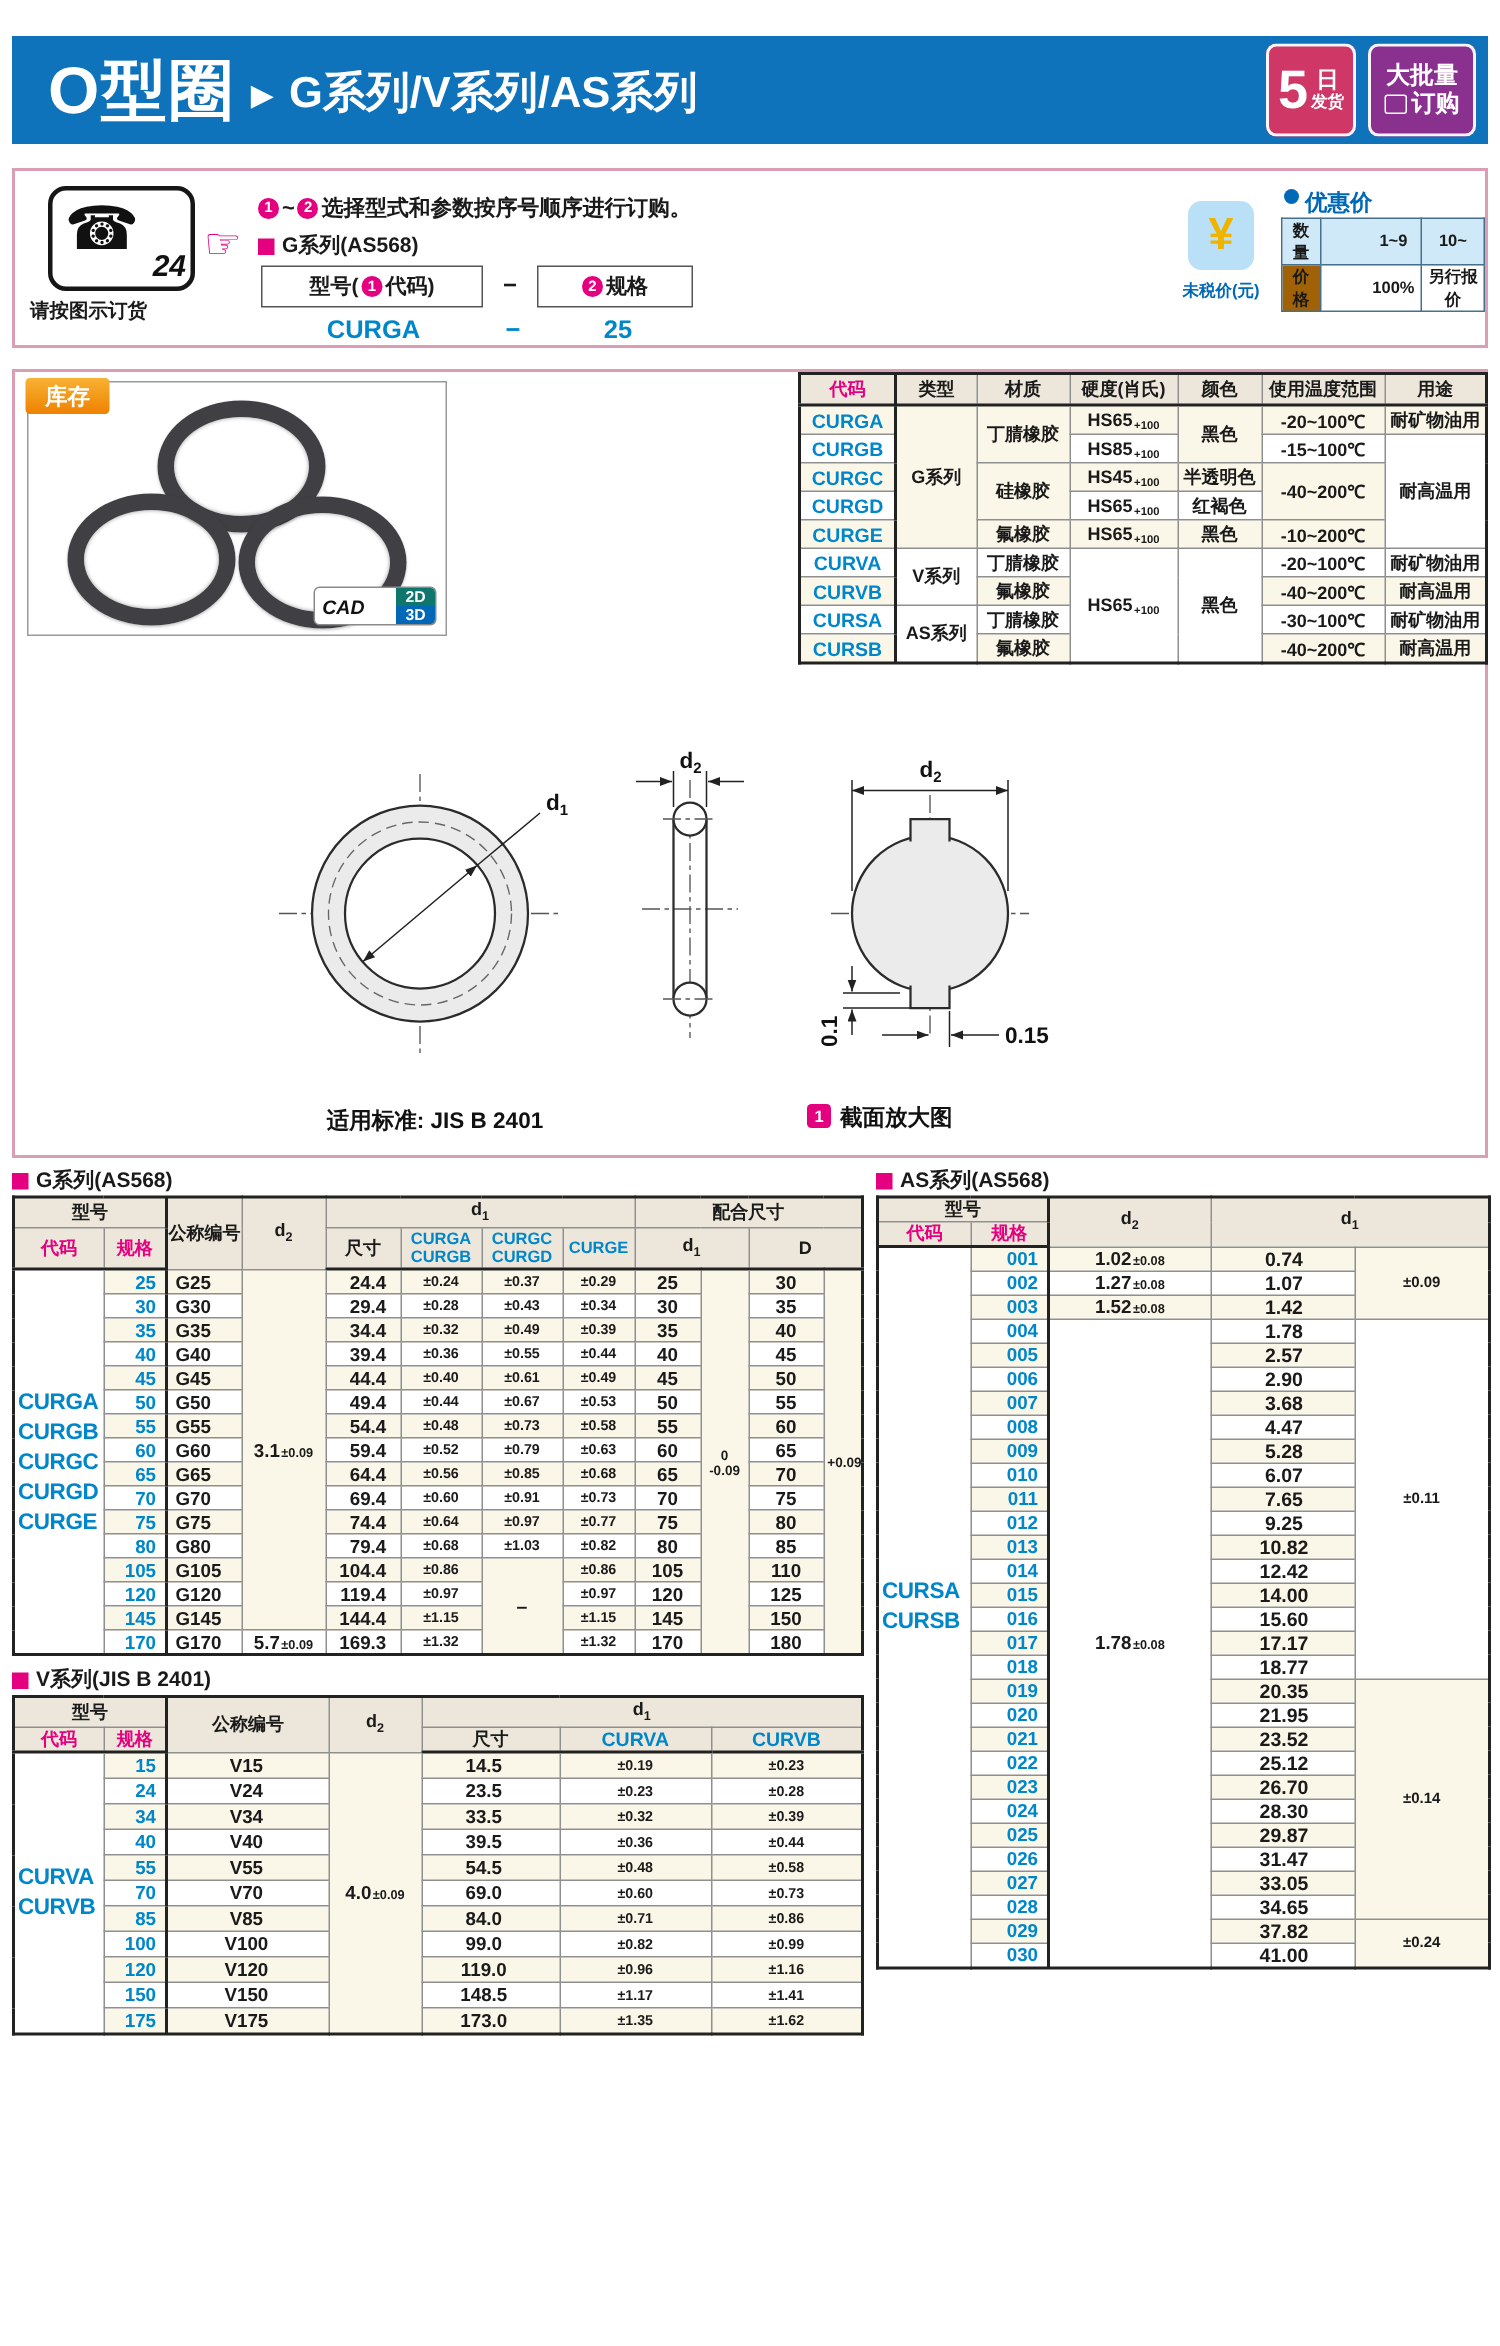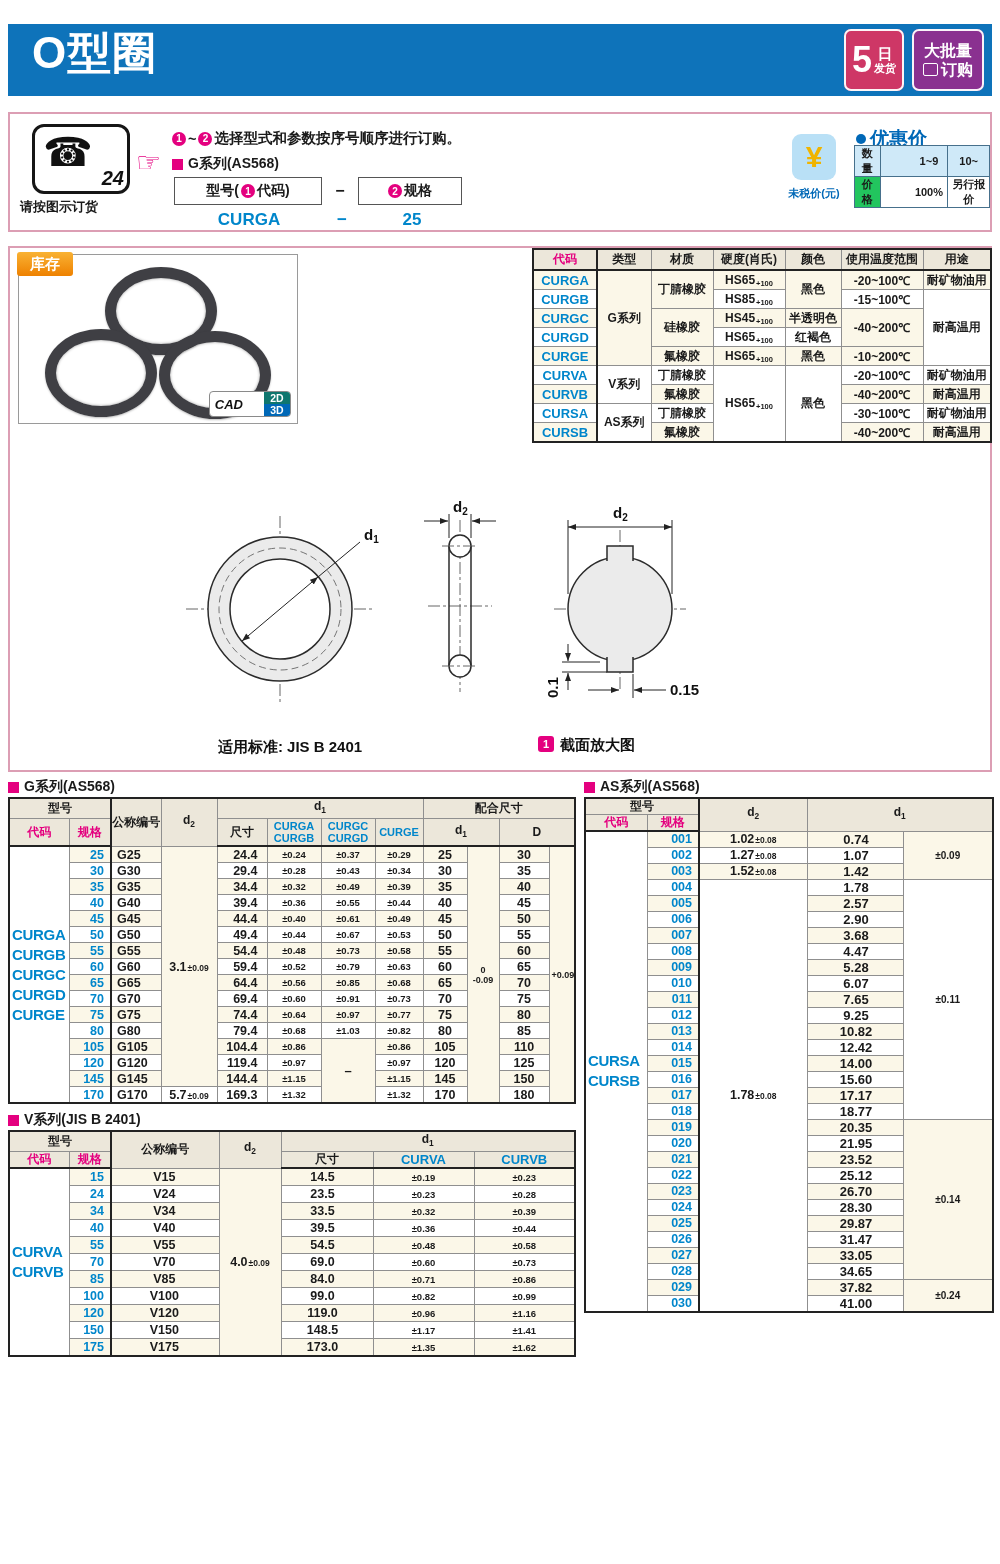--- a/index.html
+++ b/index.html
@@ -1,20 +1,20 @@
 <!DOCTYPE html>
 <html><head>
 <meta charset="utf-8">
 <style>
   html,body{margin:0;padding:0;background:#fff;}
   .page{position:relative;width:1000px;height:1564px;background:#fff;overflow:hidden;
         font-family:"Liberation Sans",sans-serif;color:#1a1a1a;}
   
   .hbar{position:absolute;left:8px;top:24px;width:984px;height:72px;background:#0e73ba;}
-  .hrow{position:absolute;left:24px;top:0;height:72px;display:flex;align-items:center;gap:10px;color:#fff;flex-direction:column;}
+  .hrow{position:absolute;left:24px;top:0;height:72px;display:flex;align-items:center;gap:10px;color:#fff;}
   .h-big{font-size:44px;font-weight:900;letter-spacing:1px;}
   .h-arrow{font-size:20px;margin-top:6px;}
   .h-sub{font-size:29px;font-weight:800;margin-top:4px;}
   .badge{position:absolute;top:5px;height:62px;border-radius:7px;box-shadow:inset 0 0 0 2px rgba(255,255,255,.95);
          color:#fff;display:flex;align-items:center;justify-content:center;}
   .badge1{right:88px;width:60px;background:#ce3766;}
   .badge1 .b5{font-size:36px;font-weight:900;line-height:36px;}
   .badge1 .bcol{display:flex;flex-direction:column;align-items:center;margin-left:2px;}
   .badge1 .bu{font-size:15px;font-weight:800;line-height:16px;}
   .badge1 .bt{font-size:11px;font-weight:800;line-height:12px;}
@@ -38,25 +38,25 @@
   .model-row{position:absolute;left:164px;top:63px;display:flex;align-items:center;}
   .mbox{height:28px;border:1.5px solid #555;display:flex;align-items:center;justify-content:center;gap:2px;
         font-size:14px;font-weight:800;box-sizing:border-box;background:#fff;}
   .mb1{width:148px;} .mdash{width:36px;text-align:center;font-size:16px;font-weight:800;} .mb2{width:104px;}
   .example-row{position:absolute;left:164px;top:96px;display:flex;align-items:center;color:#0086cb;font-weight:800;font-size:17px;}
   .ex1{width:150px;text-align:center;} .exd{width:36px;text-align:center;} .ex2{width:104px;text-align:center;}
   .price-wrap{position:absolute;left:780px;top:12px;width:200px;height:96px;}
   .yen-box{position:absolute;left:2px;top:8px;width:44px;height:46px;background:#b9e0f6;border-radius:9px;
            display:flex;align-items:center;justify-content:center;font-size:30px;font-weight:900;color:#f0b400;}
   .untaxed{position:absolute;left:-14px;top:60px;width:76px;text-align:center;font-size:11px;font-weight:800;color:#0068b7;}
-  .promo-head{position:absolute;left:66px;top:0;display:flex;align-items:center;gap:4px;color:#0068b7;font-size:19px;font-weight:800;}
+  .promo-head{position:absolute;left:66px;top:0;display:flex;align-items:flex-start;gap:4px;color:#0068b7;font-size:15px;font-weight:800;}
   .pdot{width:10px;height:10px;border-radius:50%;background:#0068b7;}
   .ptable{position:absolute;left:64px;top:19px;border-collapse:collapse;}
   .ptable td{border:1px solid #46708c;font-size:11px;font-weight:800;text-align:center;height:17px;padding:0 2px;}
-  .ptable .pc1{width:32px;background:#22c55e;} .ptable .pc2{width:38px;padding-left:32px;} .ptable .pc3{width:58px;}
+  .ptable .pc1{width:32px;background:#a16207;} .ptable .pc2{width:38px;padding-left:32px;} .ptable .pc3{width:58px;}
   .ptable tr:first-child td{background:#cfe9f8;}
   
   .mainbox{position:absolute;left:8px;top:246px;width:984px;height:526px;border:2px solid #dc9eb4;box-sizing:border-box;background:#fff;}
   .img-frame{position:absolute;left:8px;top:6px;width:278px;height:168px;border:1px solid #9a9a9a;background:#fff;}
   .stock{position:absolute;left:-2px;top:-3px;width:56px;height:24px;background:linear-gradient(#f9b234,#ee8100);
          color:#fff;font-size:15px;font-weight:800;display:flex;align-items:center;justify-content:center;border-radius:3px;z-index:2;}
   .oring{position:absolute;width:112px;height:88px;border:11px solid #3f3f44;border-radius:50%;box-sizing:border-box;
          box-shadow:inset 0 0 3px rgba(0,0,0,.4),0 1px 2px rgba(0,0,0,.25);}
   .r1{left:86px;top:12px;} .r2{left:26px;top:74px;} .r3{left:140px;top:76px;}
   .cadb{position:absolute;right:6px;bottom:6px;display:flex;border:1px solid #8a8a8a;border-radius:4px;overflow:hidden;background:#fff;gap:16px;}
@@ -105,20 +105,21 @@
 </style>
 </head>
 <body>
 
 <div class="page">
 
   <div class="hbar">
     <div class="hrow">
       <span class="h-big">O型圈</span>
       <span class="h-arrow">▶</span>
+      <span class="h-sub">G系列/V系列/AS系列</span>
     </div>
     <div class="badge badge1">
       <span class="b5">5</span>
       <span class="bcol">
         <span class="bu">日</span>
         <span class="bt">发货</span>
       </span>
     </div>
     <div class="badge badge2">
       <span class="l1">大批量</span>

